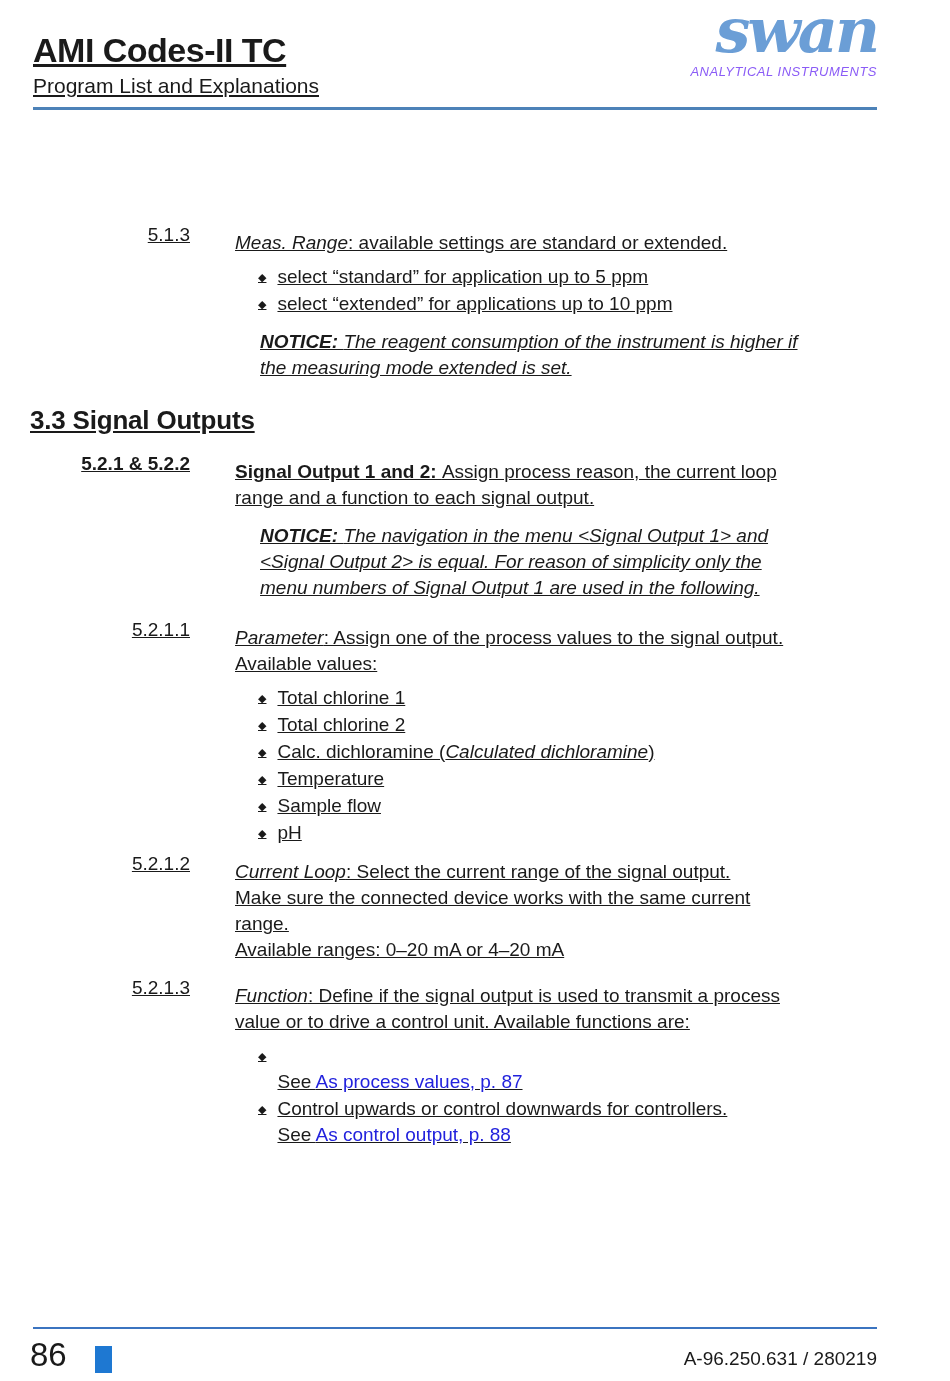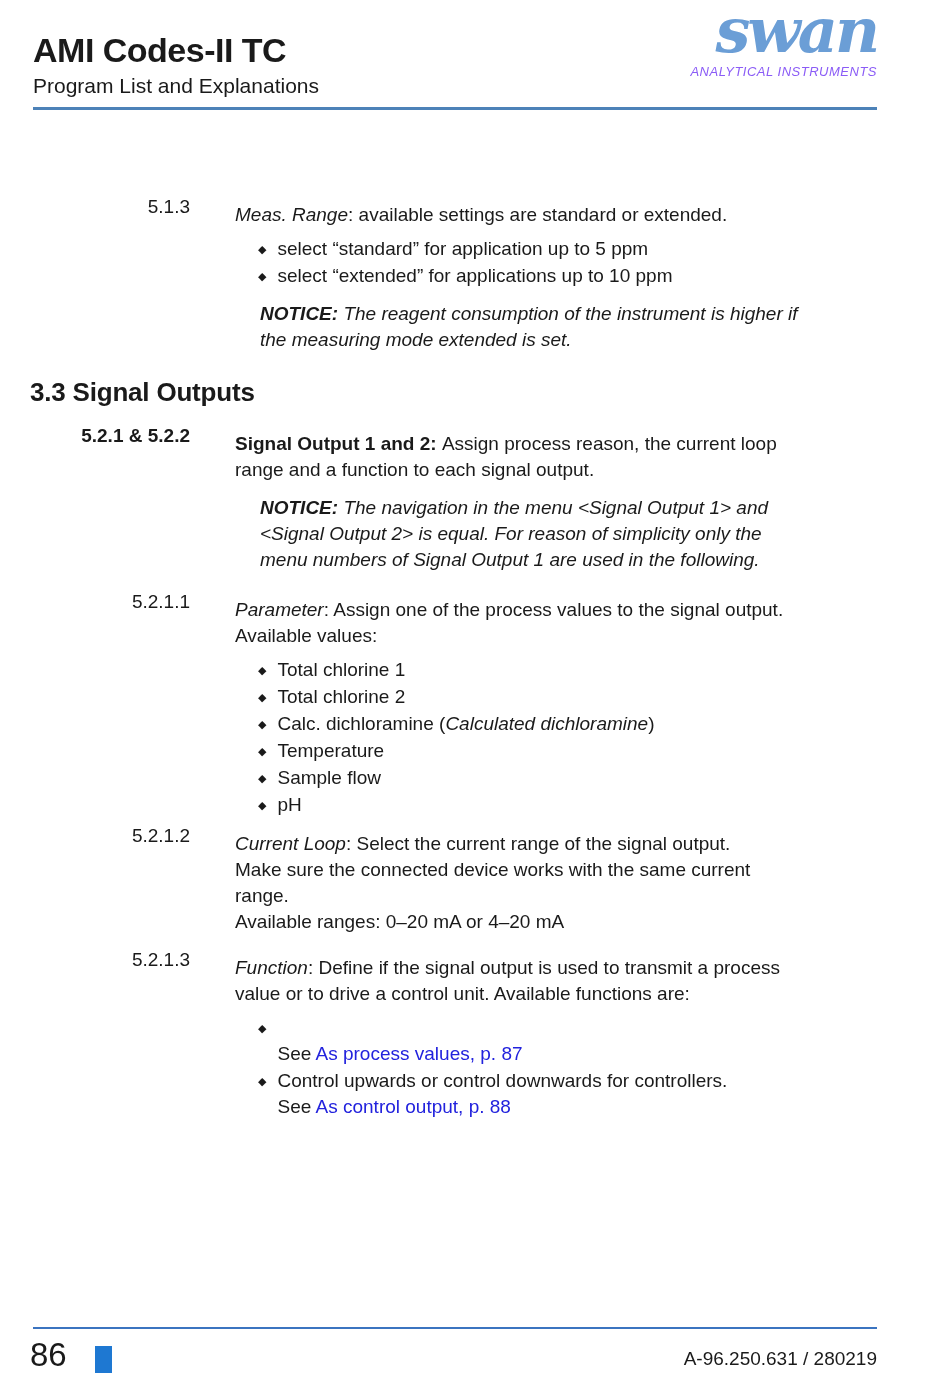--- a/index.html
+++ b/index.html
@@ -3,34 +3,35 @@
 <meta charset="utf-8">
 <style>
   html,body{margin:0;padding:0;background:#ffffff;}
   .page{
     position:relative;
     width:950px;height:1381px;
     background:#fff;
     font-family:"Liberation Sans",sans-serif;
     color:#1a1a1a;
     overflow:hidden;
+    text-decoration:underline;
   }
   
   .header{position:relative;padding:30px 73px 0 33px;}
   .doc-title{font-size:34px;font-weight:bold;line-height:40px;margin:0;letter-spacing:-0.5px;}
   .doc-subtitle{font-size:21px;line-height:26px;margin-top:3px;}
   .header-rule{margin-top:8px;height:3px;background:var(--rule-header,#4d82b8);}
   .logo{position:absolute;top:0;right:73px;text-align:right;}
   .logo-script{
     font-family:"DejaVu Serif",serif;font-style:italic;font-weight:bold;
     font-size:62px;line-height:62px;color:var(--logo-blue,#6b9ed6);letter-spacing:-3px;
   }
   .logo-tagline{font-style:italic;font-size:13px;letter-spacing:0.5px;color:#8b5cf6;margin-top:2px;}
   
-  .content{padding:84px 68px 0 30px;font-size:19px;line-height:26px;}
+  .content{padding:112px 68px 0 30px;font-size:19px;line-height:26px;}
   .entry{display:grid;grid-template-columns:160px 1fr;column-gap:37px;margin-bottom:4px;}
   .entry-num{text-align:right;white-space:nowrap;}
   .entry-body{}
   .section-heading{font-size:26px;font-weight:bold;line-height:34px;margin:10px 0 14px 0;letter-spacing:-0.2px;}
   .para{margin:8px;}
   .notice{margin:12px 0 12px 33px;}
   .bullet{display:flex;margin:1px 0;padding-left:31px;}
   .bullet .glyph{flex:0 0 auto;font-size:11px;line-height:26px;margin-right:11px;}
   .btext{flex:1 1 auto;}
   .b{font-weight:bold;}

